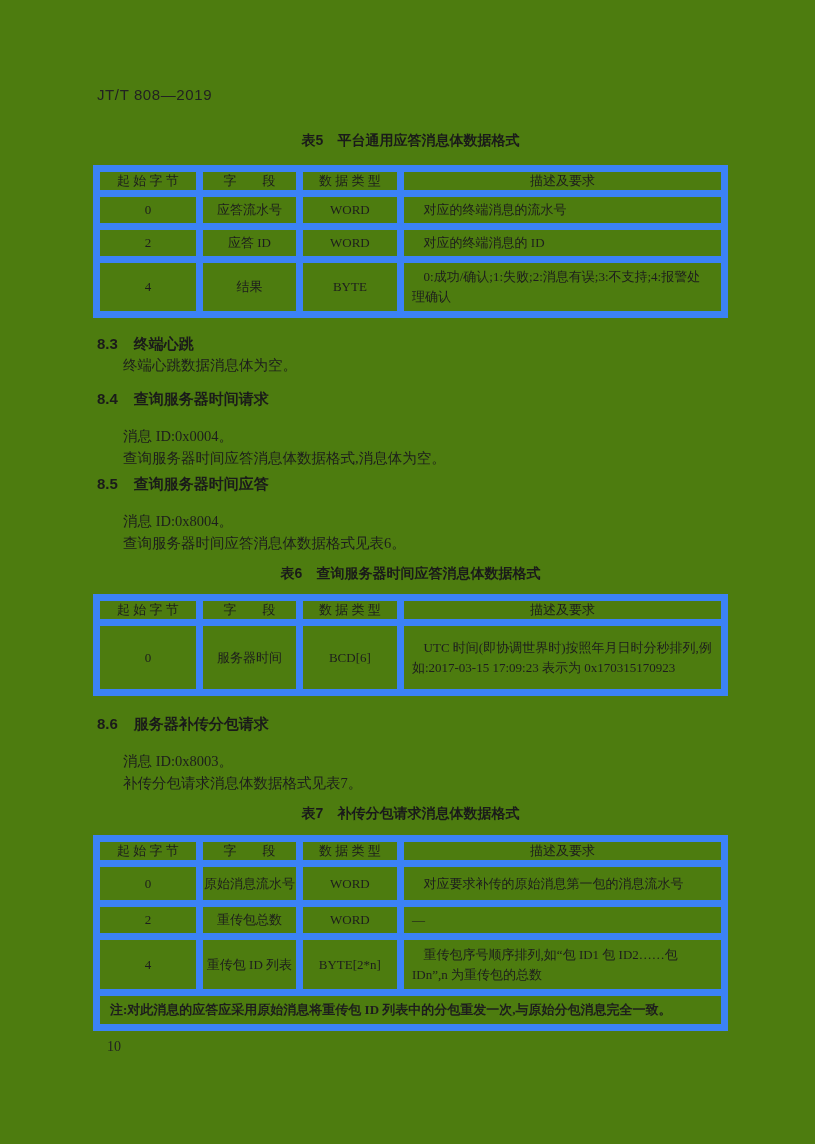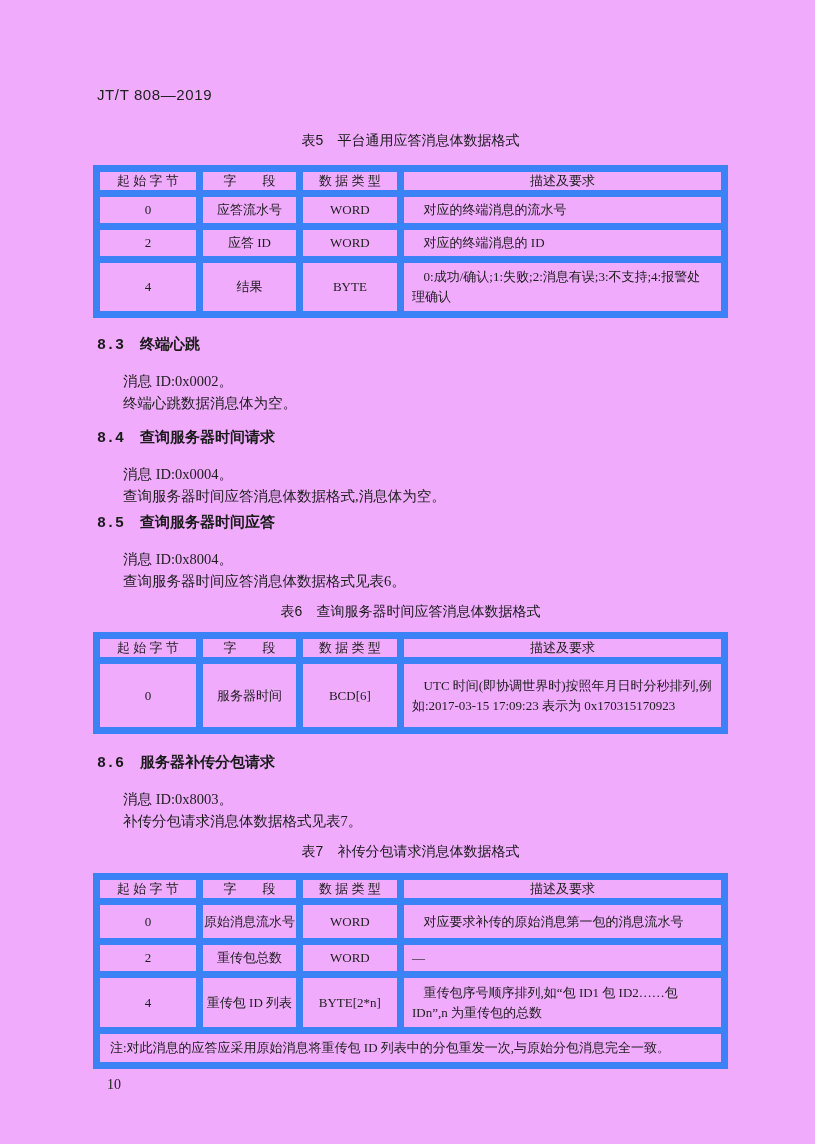--- a/index.html
+++ b/index.html
@@ -1,40 +1,40 @@
 <!DOCTYPE html>
 <html><head>
 <meta charset="utf-8">
 <style>
   * { margin:0; padding:0; box-sizing:border-box; }
   html,body { background:#e9e9e9; }
   .page {
     position:relative;
     width:815px; height:1144px;
-    background:#f0abfc;
+    background:#4d7c0f;
     color:#1d1d1d;
     font-family:"Liberation Serif","DejaVu Serif",serif;
     overflow:hidden;
   }
   .content {
     position:absolute;
     left:93px; top:86px;
     width:635px;
   }
   .doc-code {
     font-family:"Liberation Sans","DejaVu Sans",sans-serif;
     font-size:15px;
     letter-spacing:0.6px;
     color:#222;
     padding-left:4px;
   }
   .caption {
     text-align:center;
     font-family:"Liberation Sans","DejaVu Sans",sans-serif;
-    font-weight:normal;
+    font-weight:bold;
     font-size:14px;
     color:#1a1a1a;
   }
   .caption .cap-title { margin-left:14px; }
   .cap5 { margin-top:29px; }
   .cap6 { margin-top:11px; }
   .cap7 { margin-top:11px; }
   table {
     width:100%;
     border-collapse:collapse;
@@ -61,28 +61,28 @@
     line-height:1.55;
   }
   .desc.indent { text-indent:0.9em; }
   .rh23 { height:23px; }
   .rh24 { height:24px; }
   .rh27 { height:27px; }
   .rh40 { height:40px; }
   .rh55 { height:55px; }
   .rh56 { height:56px; }
   .rh70 { height:70px; }
-  .rh32 { height:16px; }
+  .rh32 { height:16px;font-weight:bold; }
   .note-cell {
     text-align:left;
     padding:4px 10px;
     line-height:1.5;
   }
   .sec-heading {
-    font-family:Liberation Mono, monospace;
+    font-family:Liberation Sans, sans-serif;
     font-weight:bold;
     font-size:15px;
     color:#1a1a1a;
     margin-top:17px;
     padding-left:4px;
   }
   .sec-heading .sec-title { margin-left:16px; }
   .h84 { margin-top:14px; }
   .h85 { margin-top:6px; }
   .h86 { margin-top:19px; }
@@ -143,21 +143,20 @@
         <td class="c">结果</td>
         <td class="c">BYTE</td>
         <td class="desc indent">0:成功/确认;1:失败;2:消息有误;3:不支持;4:报警处理确认</td>
       </tr>
     </tbody>
       </table>
 
     <div class="sec-heading">
       <span>8.3</span><span class="sec-title">终端心跳</span>
     </div>
-    <p class="body-line first-line">消息 ID:0x0002。</p>
     <p class="body-line">终端心跳数据消息体为空。</p>
 
     <div class="sec-heading h84">
       <span>8.4</span><span class="sec-title">查询服务器时间请求</span>
     </div>
     <p class="body-line first-line">消息 ID:0x0004。</p>
     <p class="body-line">查询服务器时间应答消息体数据格式,消息体为空。</p>
 
     <div class="sec-heading h85">
       <span>8.5</span><span class="sec-title">查询服务器时间应答</span>

